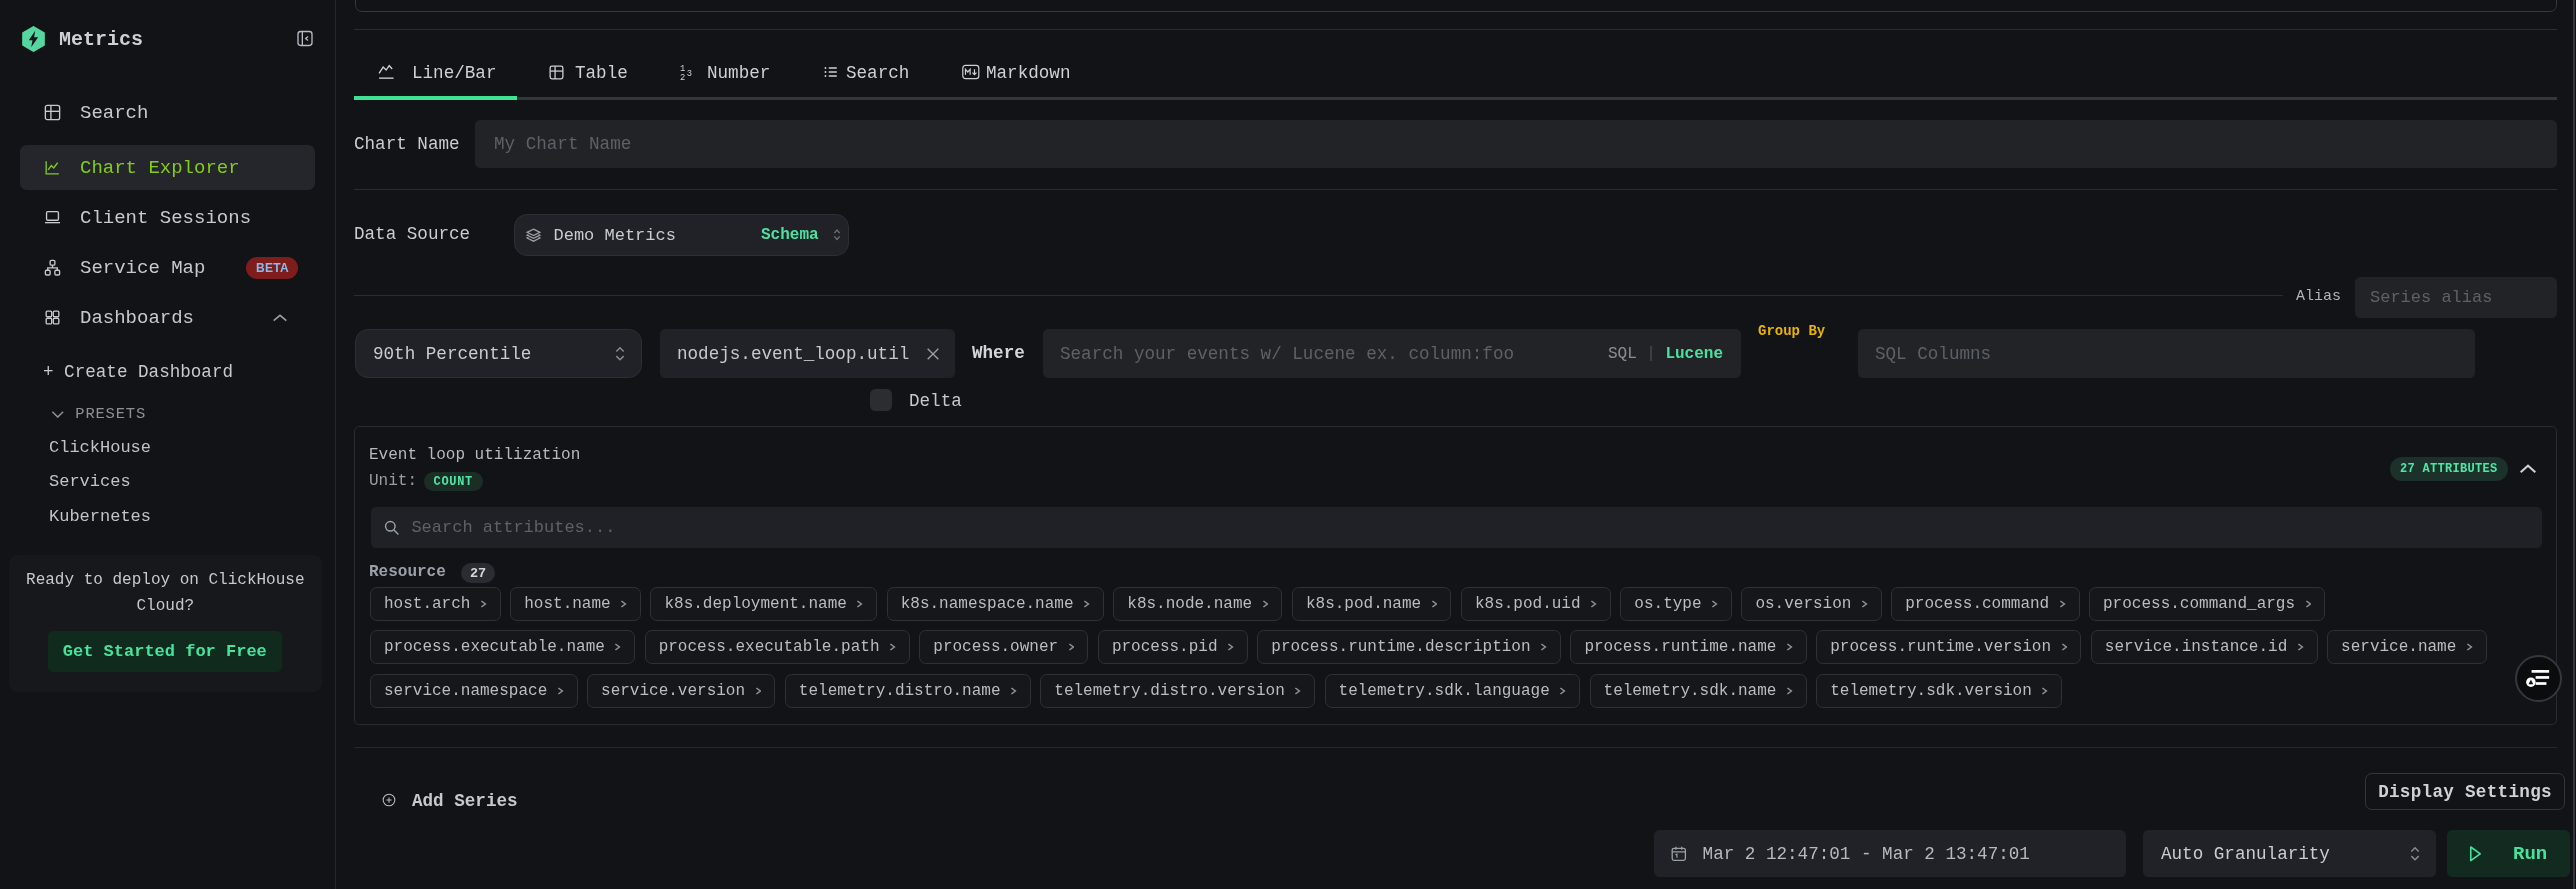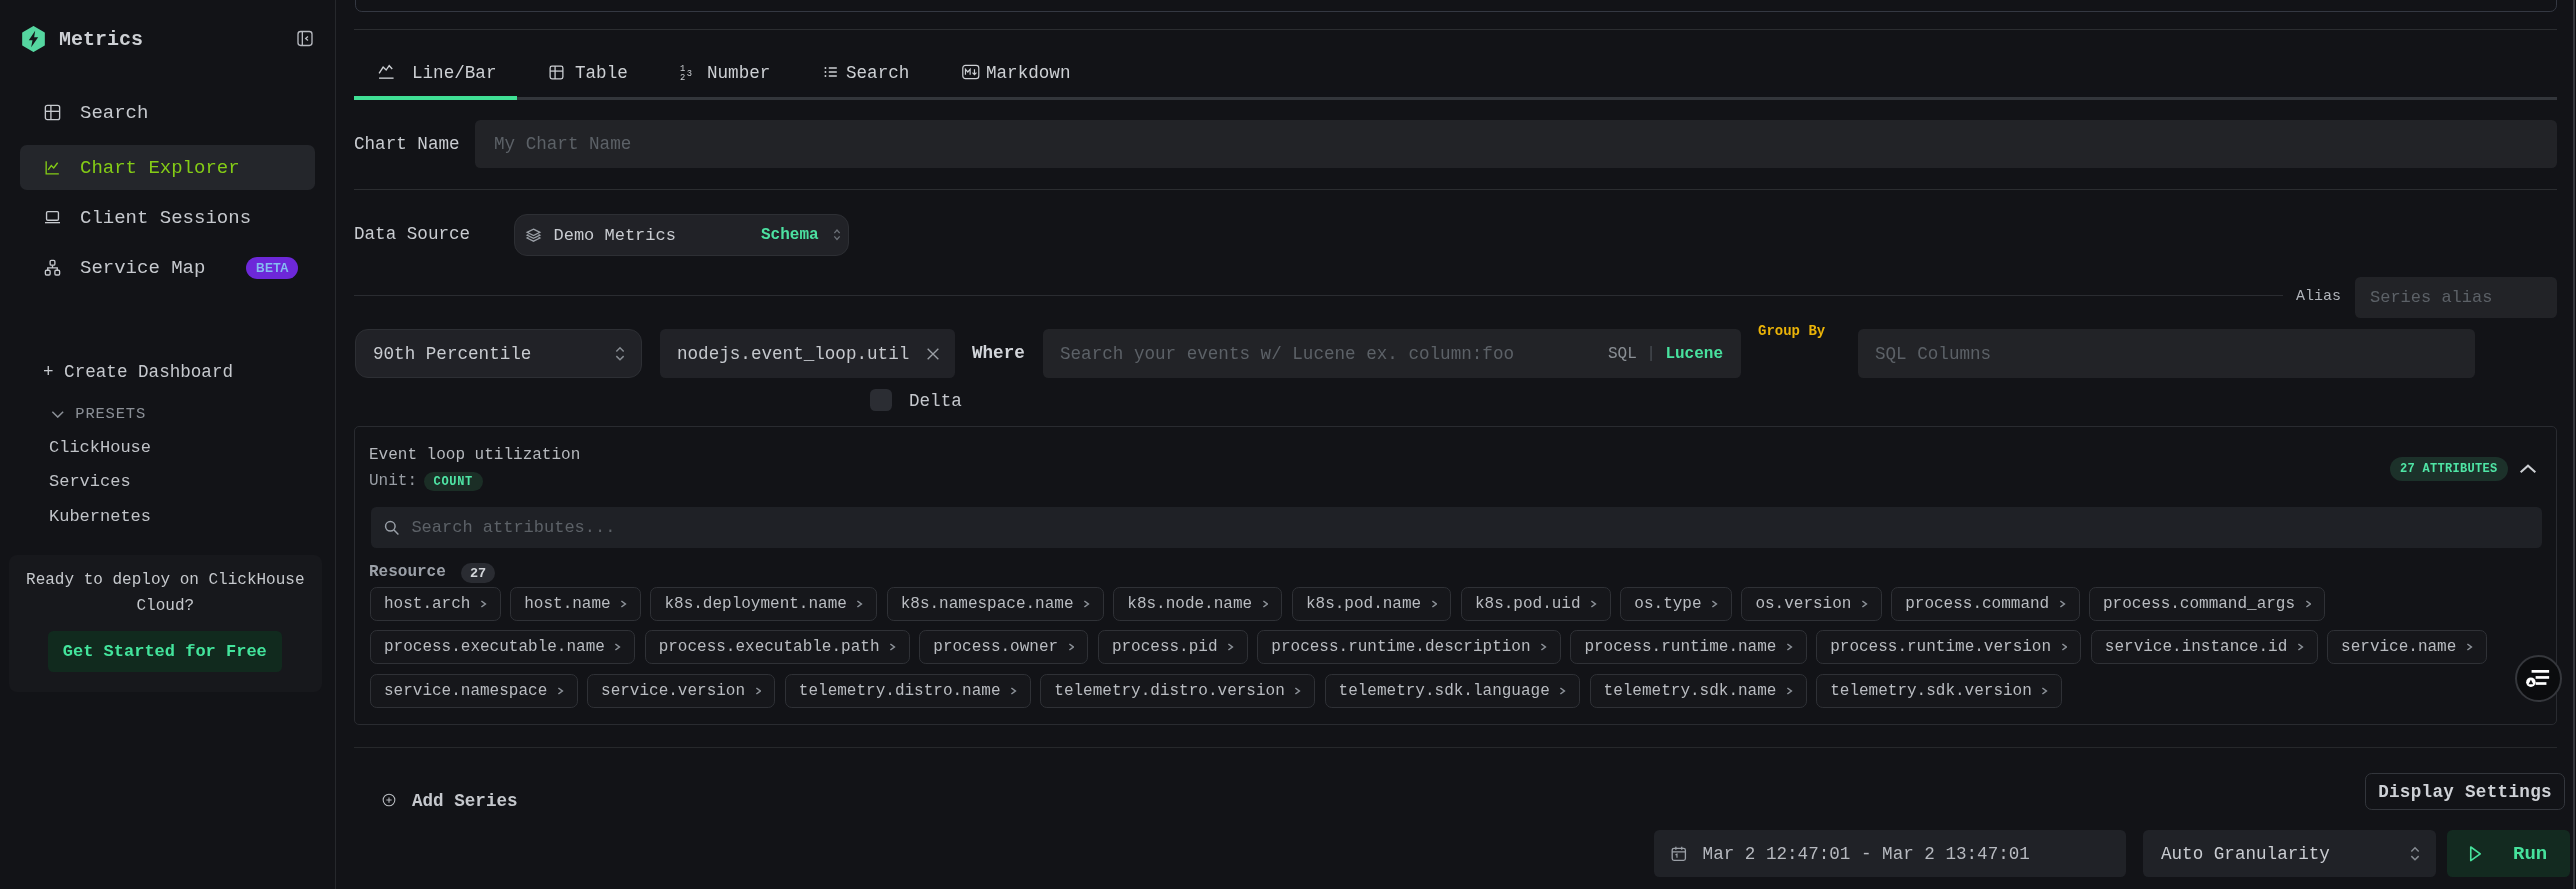--- a/index.html
+++ b/index.html
@@ -9,21 +9,21 @@
 .mono { font-family:"Liberation Mono", monospace; }
 .row { display:flex; align-items:center; }
 svg { display:block; }
 
 
 #sidebar { position:absolute; left:0; top:0; width:336px; height:889px; background:#121317; border-right:1.4px solid #26282c; }
 .menu-item { position:absolute; left:20px; width:295px; height:45px; border-radius:6.8px; display:flex; align-items:center; font-size:19px; color:#c6c9ce; }
 .menu-item .mi-icon { margin-left:23px; width:19px; height:19px; flex:none; }
 .menu-item .mi-label { margin-left:18px; }
 .menu-item.active { background:#24262b; color:#84cc16; }
-.beta { display:inline-flex; align-items:center; justify-content:center; background:#6d28d9; color:#85bdf2; font-family:"Liberation Sans",sans-serif; font-size:12px; font-weight:bold; letter-spacing:0.3px; border-radius:11.5px; height:22px; padding:0 9.5px; margin-left:41px; }
+.beta { display:inline-flex; align-items:center; justify-content:center; background:#7f1d1d; color:#85bdf2; font-family:"Liberation Sans",sans-serif; font-size:12px; font-weight:bold; letter-spacing:0.3px; border-radius:11.5px; height:22px; padding:0 9.5px; margin-left:41px; }
 
 
 .divider { position:absolute; height:1.4px; background:#26282b; }
 .input { position:absolute; background:#222327; border-radius:5.4px; display:flex; align-items:center; font-size:17.6px; }
 .placeholder { color:#5c6167; }
 .selectbox { position:absolute; background:#212227; border:1.4px solid #2d2f34; border-radius:13px; display:flex; align-items:center; font-size:17.6px; color:#c9ccd1; }
 .chip { display:inline-flex; align-items:center; height:34px; border:1.4px solid #2f3136; background:#16171b; border-radius:6.8px; padding:0 13px; font-size:16px; color:#b9bcc1; }
 .chip svg { margin-left:9.5px; }
 .chiprow { position:absolute; left:370px; display:flex; gap:9.5px; }
 </style>
@@ -69,20 +69,32 @@
   <div class="menu-item" style="top:245px;">
     <svg class="mi-icon" viewBox="0 0 24 24" fill="none" stroke="currentColor" stroke-width="1.7">
         <rect x="9" y="3" width="6" height="6" rx="1.5"></rect>
         <rect x="3" y="15.5" width="6" height="6" rx="1.5"></rect>
         <rect x="15" y="15.5" width="6" height="6" rx="1.5"></rect>
         <path d="M12 9 V12.5 M6 15.5 V12.5 H18 V15.5"></path>
       </svg>
     <span class="mi-label">Service Map</span>
     <span class="beta">BETA</span>
   </div>
+  <div class="menu-item" style="top:295px;">
+    <svg class="mi-icon" viewBox="0 0 24 24" fill="none" stroke="currentColor" stroke-width="1.7">
+        <rect x="4" y="4" width="7" height="7" rx="1.5"></rect>
+        <rect x="13" y="4" width="7" height="7" rx="1.5"></rect>
+        <rect x="4" y="13" width="7" height="7" rx="1.5"></rect>
+        <rect x="13" y="13" width="7" height="7" rx="1.5"></rect>
+      </svg>
+    <span class="mi-label">Dashboards</span>
+    <svg class="abs" style="right:27px; top:17.6px;" width="16" height="10" viewBox="0 0 24 15" fill="none" stroke="#9ba0a7" stroke-width="2.4">
+        <path d="M2.5 11.5 L12 3.5 L21.5 11.5"></path>
+      </svg>
+  </div>
 
   <div class="abs mono" style="left:43px; top:362px; font-size:17.6px; color:#c6c9ce;">+ Create Dashboard</div>
 
   <div class="abs row" style="left:51px; top:405px;">
     <svg width="13.5" height="8.8" viewBox="0 0 20 13" fill="none" stroke="#8b9097" stroke-width="2.2">
         <path d="M2 2.5 L10 10.5 L18 2.5"></path>
       </svg>
     <span class="mono" style="margin-left:10.8px; font-size:15.5px; letter-spacing:0.8px; color:#8b9097;">PRESETS</span>
   </div>
   <div class="abs mono" style="left:49px; top:438px; font-size:17px; color:#c0c3c8;">ClickHouse</div>

